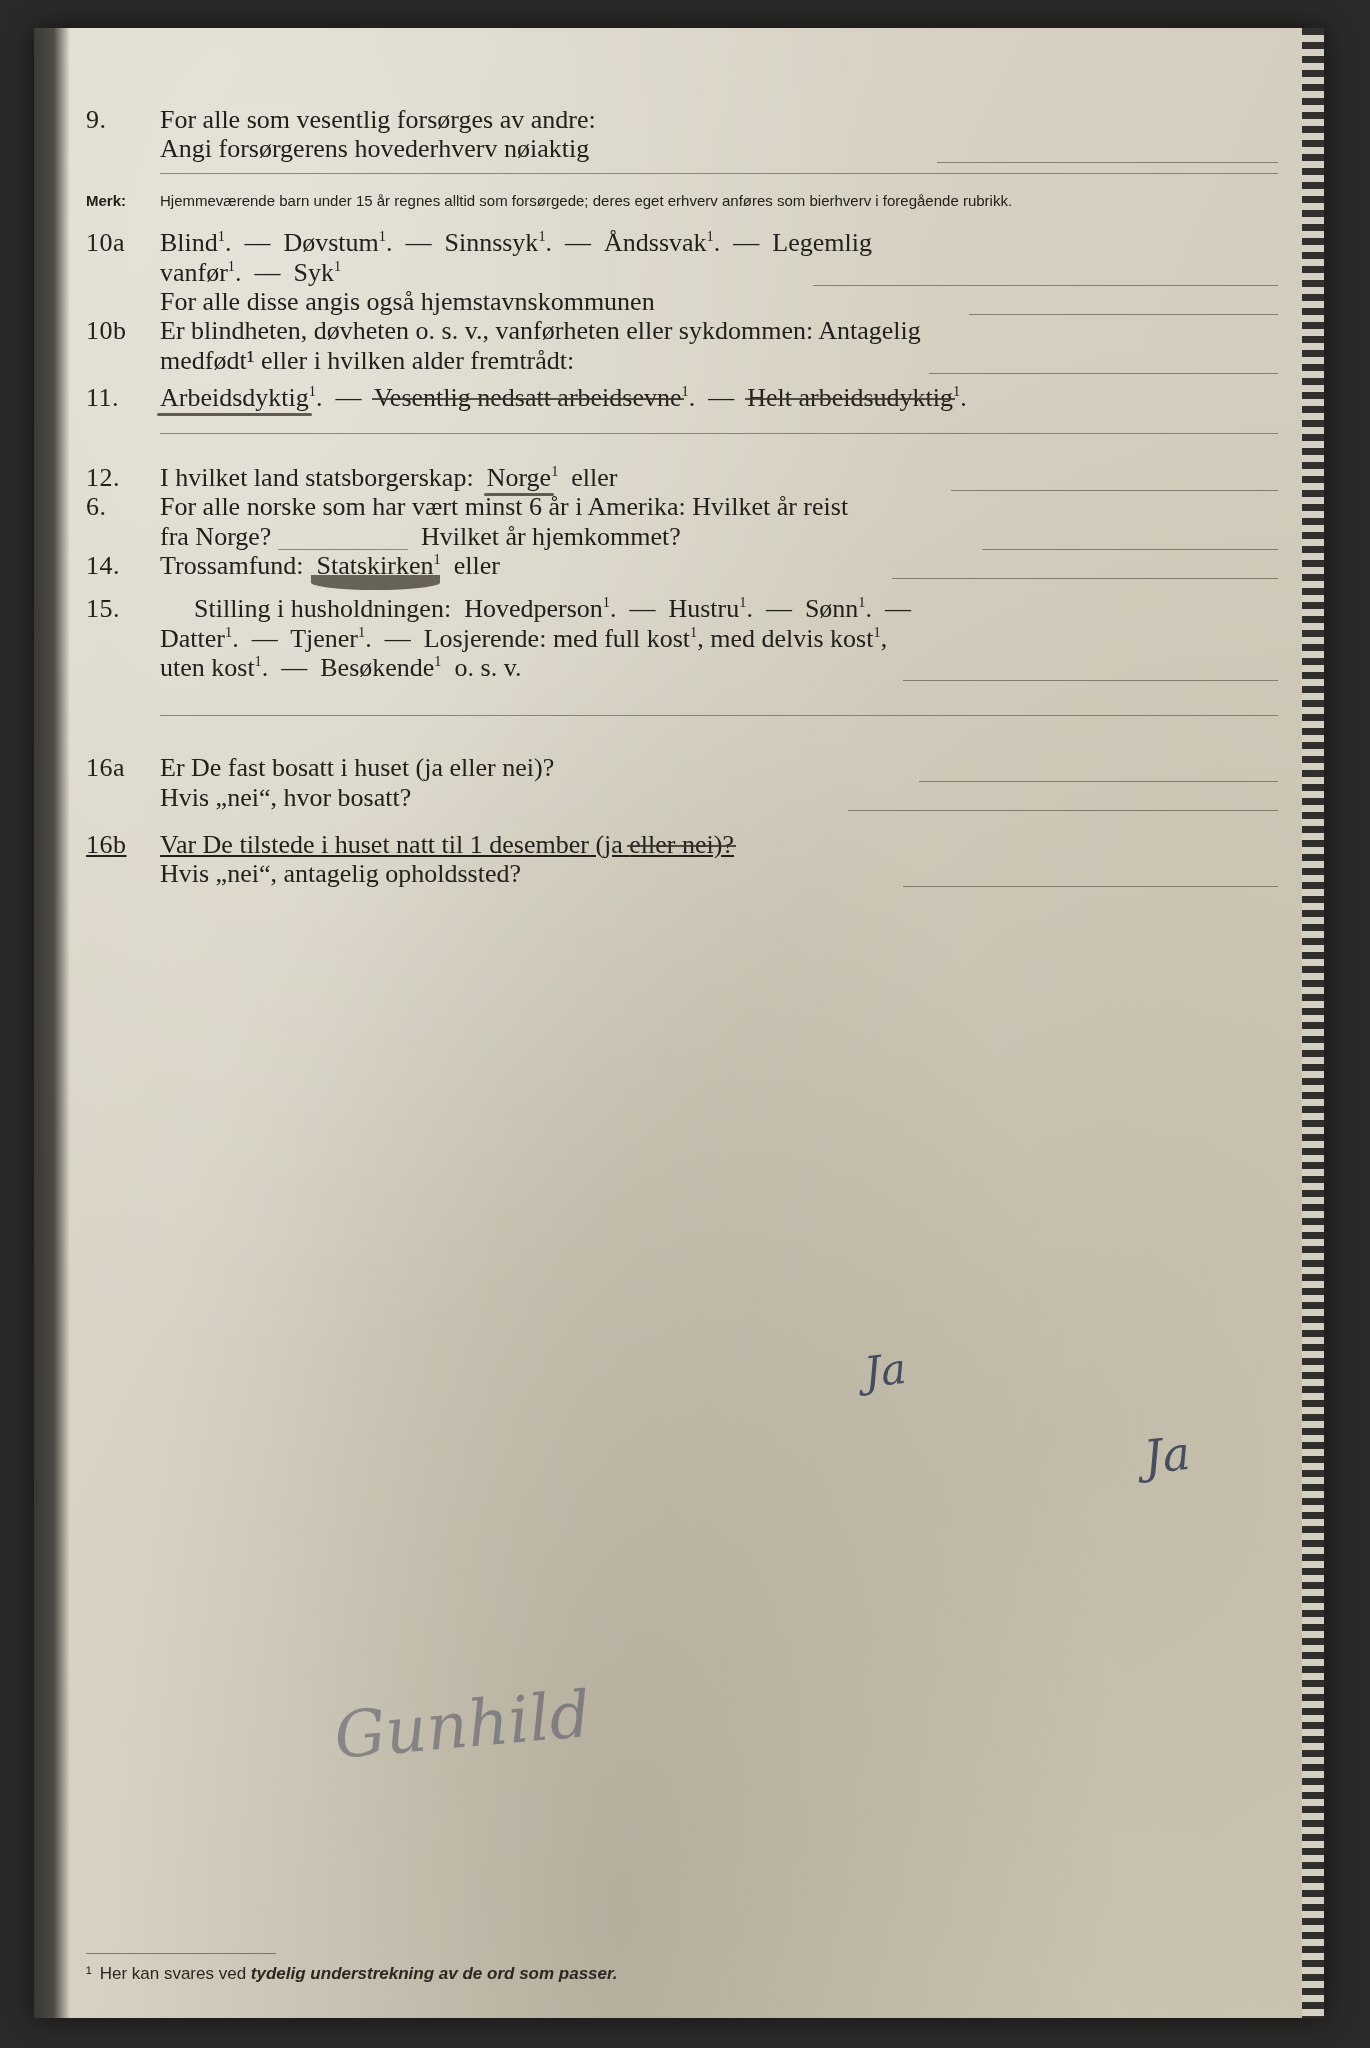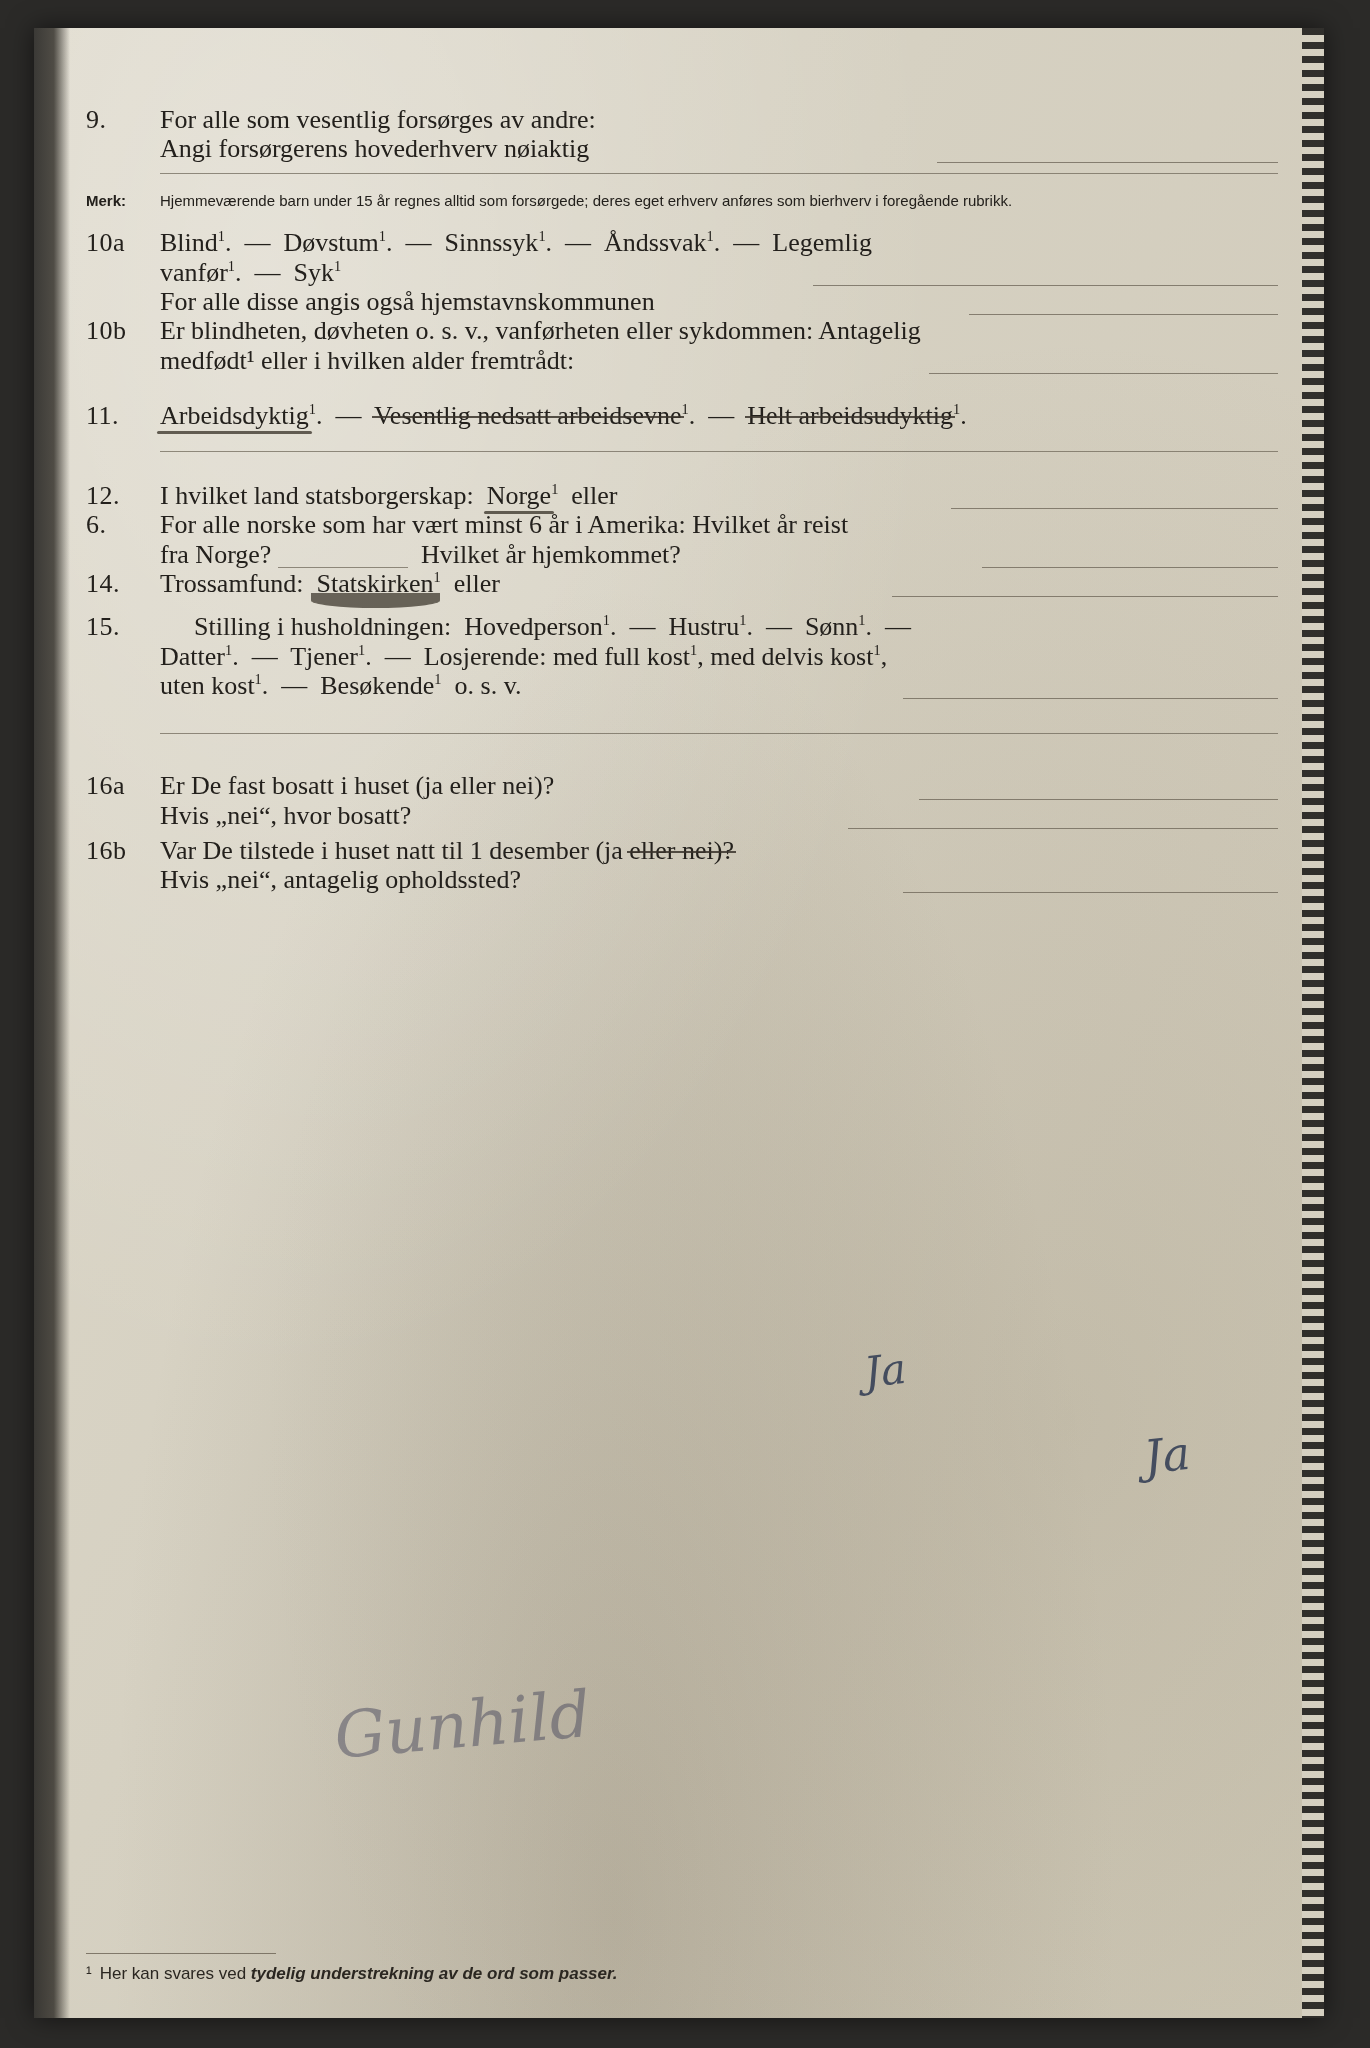--- a/index.html
+++ b/index.html
@@ -253,21 +253,21 @@
     <div class="row">
       <div class="num">10b</div>
       <div class="txt">Er blindheten, døvheten o. s. v., vanførheten eller sykdommen: Antagelig</div>
     </div>
     <div class="row">
       <div class="num"></div>
       <div class="txt">medfødt¹ eller i hvilken alder fremtrådt:</div>
       <div class="lead"></div>
     </div>
 
-    <div class="row" style="margin-top:28px;">
+    <div class="row" style="margin-top:10px;">
       <div class="num">11.</div>
       <div class="txt">
         <span class="underline-ans">Arbeidsdyktig</span><sup>1</sup>.
         &nbsp;—&nbsp;
         <span class="strike">Vesentlig nedsatt arbeidsevne</span><sup>1</sup>.
         &nbsp;—&nbsp;
         <span class="strike">Helt arbeidsudyktig</span><sup>1</sup>.
       </div>
     </div>
     <div class="fullrule" style="margin-top:22px;margin-bottom:30px;"></div>
@@ -345,21 +345,21 @@
       <div class="num">16a</div>
       <div class="txt">Er De fast bosatt i huset (ja eller nei)?</div>
       <div class="lead"></div>
     </div>
     <div class="row">
       <div class="num"></div>
       <div class="txt">Hvis „nei“, hvor bosatt?</div>
       <div class="lead"></div>
     </div>
 
-    <div class="row" style="margin-top:8px;">
+    <div class="row" style="margin-top:20px;text-decoration:underline;">
       <div class="num">16b</div>
       <div class="txt">
         <span>Var De tilstede i huset natt til 1 desember (ja</span>
         <span class="strike">eller nei)?</span>
       </div>
     </div>
     <div class="row">
       <div class="num"></div>
       <div class="txt">Hvis „nei“, antagelig opholdssted?</div>
       <div class="lead"></div>

